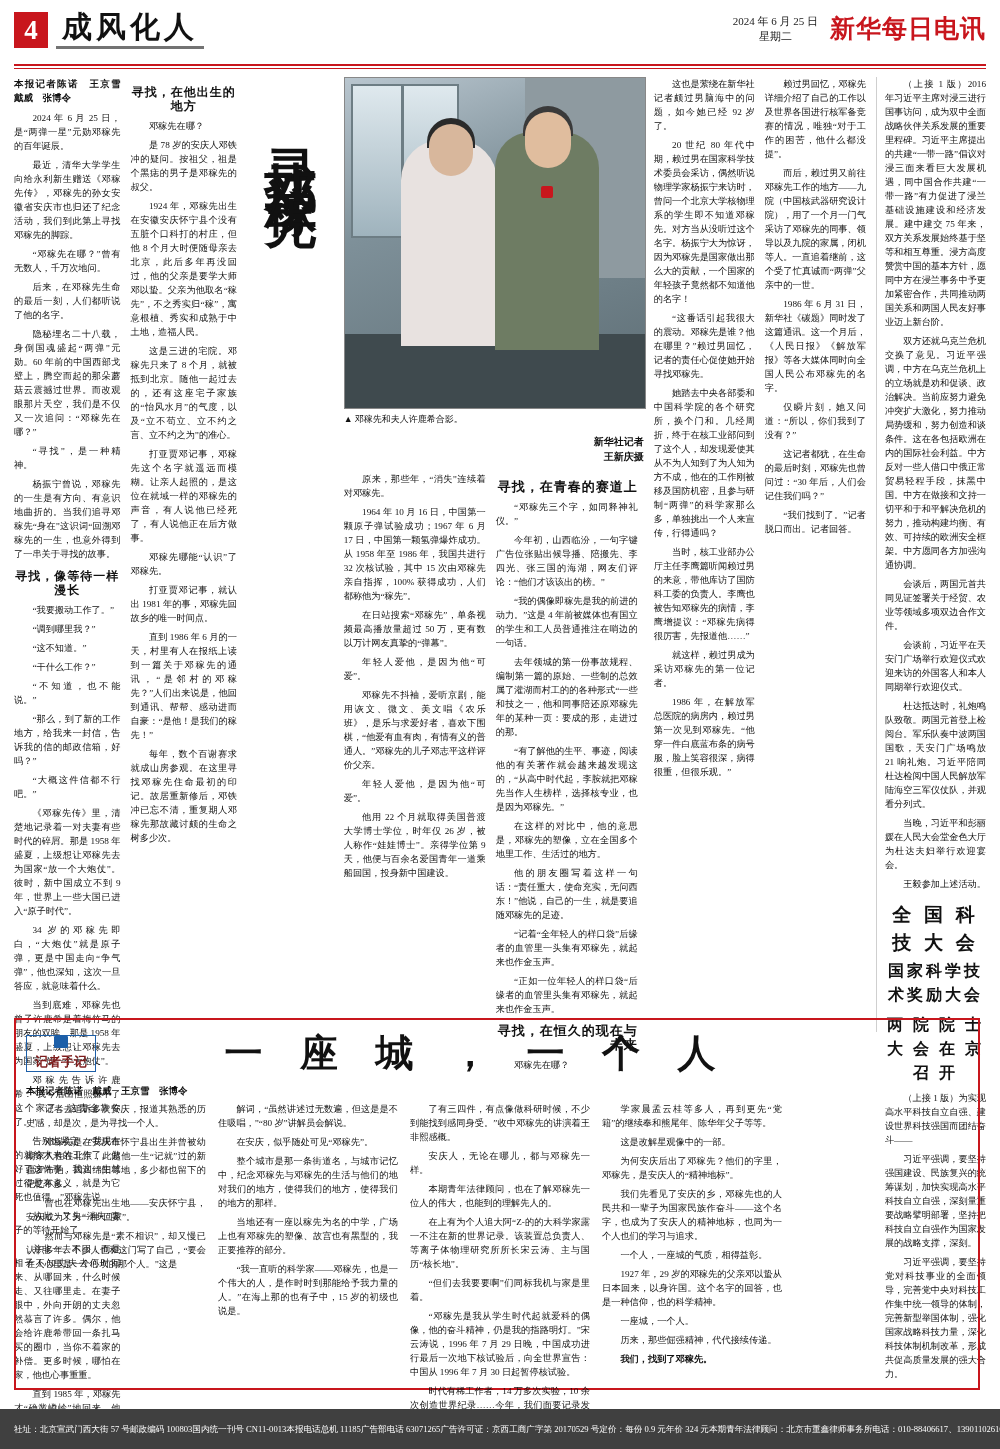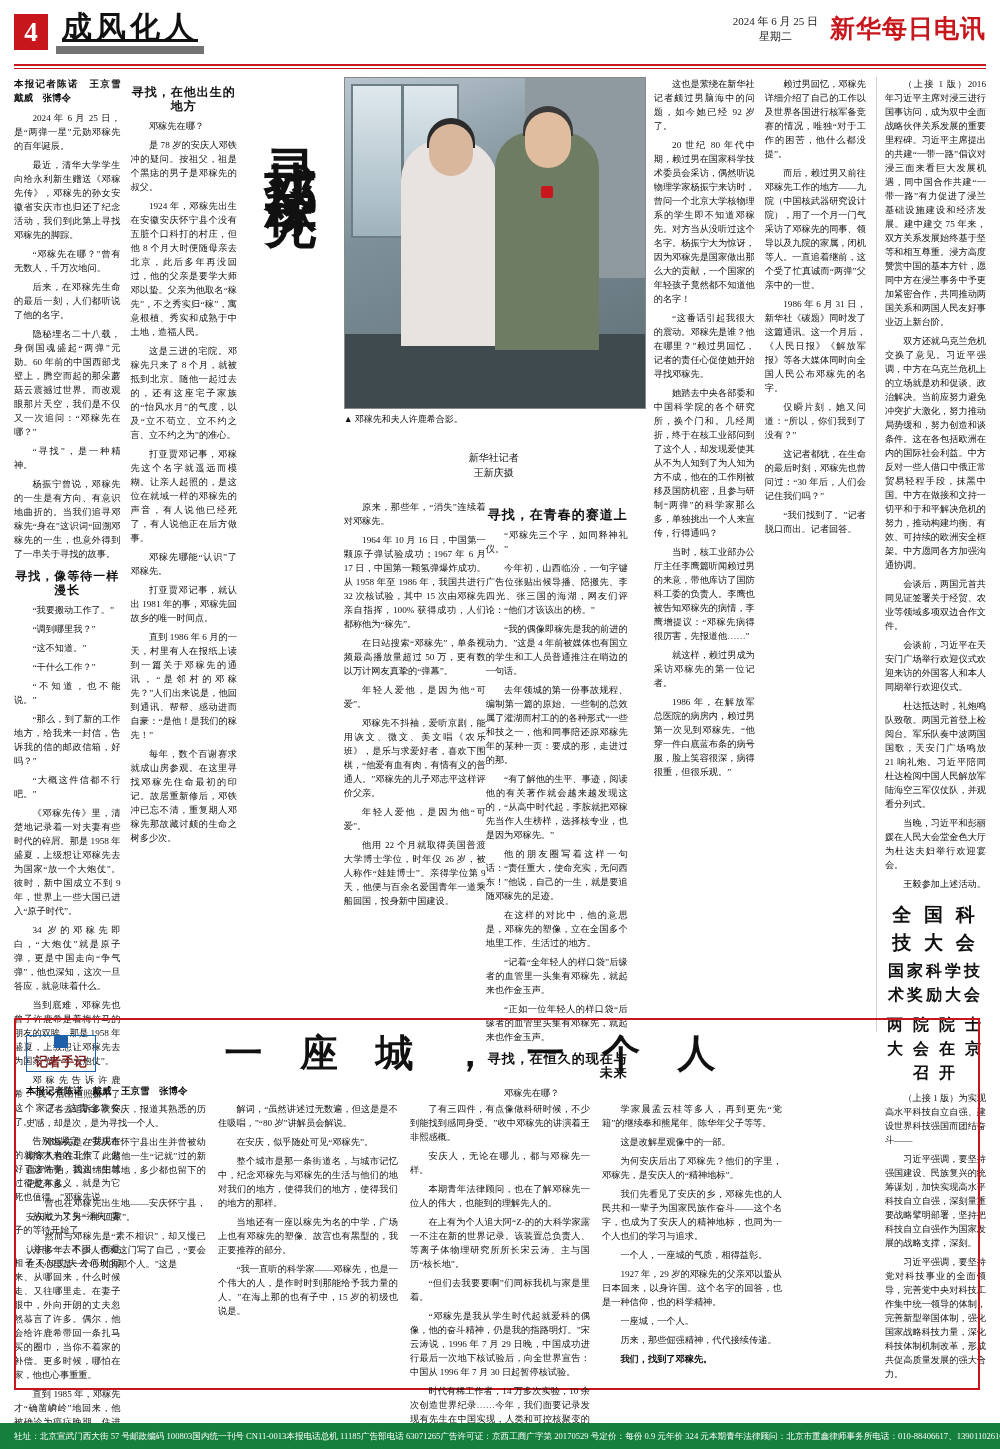--- a/index.html
+++ b/index.html
@@ -16,21 +16,21 @@
   
   .masthead{display:flex;align-items:flex-start;justify-content:space-between;height:52px;}
   .mh-left{display:flex;align-items:center;gap:8px;}
   .page-num{
     width:34px;height:36px;background:#c8161d;color:#fff;
     font-size:27px;line-height:36px;text-align:center;font-weight:bold;
     font-family:"Liberation Serif",serif;
   }
   .section-title{
     font-size:30px;font-weight:bold;letter-spacing:4px;
-    border-bottom:8px solid #737373;padding:0 6px 2px 6px;line-height:34px;text-decoration:underline;
+    border-bottom:3px solid #737373;padding:0 6px 2px 6px;line-height:34px;
   }
   .mh-right{display:flex;align-items:center;gap:12px;padding-top:2px;}
   .date-box{font-size:11px;line-height:15px;text-align:center;color:#222;}
   .paper-logo{
     color:#c8161d;font-size:25px;font-weight:bold;letter-spacing:1px;
     font-family:Liberation Mono, monospace;white-space:nowrap;
   }
   .rule-red{height:2px;background:#c8161d;margin-top:2px;}
   .rule-thin{height:1px;background:#c8161d;margin-top:2px;}
 
@@ -76,21 +76,21 @@
   .ph-lampstem{position:absolute;left:108px;top:144px;width:5px;height:48px;background:#b9c0c2;}
   .ph-desk{position:absolute;left:0;bottom:0;width:300px;height:74px;background:#3f4a4e;}
   .ph-p1{position:absolute;left:56px;top:62px;width:96px;height:206px;background:#e8e2e0;border-radius:40px 40px 0 0;}
   .ph-p1head{position:absolute;left:84px;top:46px;width:44px;height:52px;background:#d8b79c;border-radius:22px;}
   .ph-p1hair{position:absolute;left:82px;top:40px;width:48px;height:30px;background:#2a2a2a;border-radius:24px 24px 0 0;}
   .ph-p2{position:absolute;left:150px;top:54px;width:104px;height:218px;background:#6e7c63;border-radius:36px 36px 0 0;}
   .ph-p2head{position:absolute;left:180px;top:34px;width:46px;height:56px;background:#e0bd9e;border-radius:23px;}
   .ph-p2hair{position:absolute;left:178px;top:28px;width:50px;height:30px;background:#3a3a3a;border-radius:25px 25px 0 0;}
   .ph-badge{position:absolute;left:196px;top:108px;width:12px;height:12px;background:#c8161d;border-radius:2px;}
   .photo-cap{font-size:9px;line-height:13px;margin-top:4px;text-align:left;}
-  .credit{font-size:10px;font-weight:normal;text-align:center;margin-top:24px;line-height:15px;}
+  .credit{font-size:10px;font-weight:bold;text-align:right;margin-top:8px;line-height:15px;}
 
   
   .right-head{
     text-align:center;font-size:19px;font-weight:bold;letter-spacing:4px;line-height:28px;margin:10px 0 2px 0;
   }
   .right-sub{text-align:center;font-size:16px;font-weight:bold;letter-spacing:3px;line-height:24px;margin-bottom:6px;}
 
   
   .notebox{
     position:absolute;left:14px;top:1018px;width:966px;height:372px;
@@ -107,22 +107,22 @@
     font-family:"Liberation Serif",serif;
   }
   .note-byline{font-size:9.5px;font-weight:bold;margin:6px 0 4px 0;}
   .note-cols{display:flex;gap:12px;margin-top:2px;}
   .note-col{width:180px;font-size:9.2px;line-height:14px;text-align:justify;}
   .note-col p{margin:0 0 5px 0;text-indent:2em;}
   .note-end{font-weight:bold;}
 
   
   .footer{
-    position:absolute;left:0;bottom:0;width:1000px;height:26px;
-    background:#15803d;color:#fff;font-size:8.6px;line-height:26px;
+    position:absolute;left:0;bottom:0;width:1000px;height:40px;
+    background:#404040;color:#fff;font-size:8.6px;line-height:26px;
     display:flex;align-items:center;justify-content:space-between;padding:0 14px;box-sizing:border-box;
   }
   .footer span{white-space:nowrap;}
 </style>
 </head>
 <body>
 
 <div class="page">
 
   <div class="masthead">
@@ -201,39 +201,39 @@
         <div class="ph-p2"></div>
         <div class="ph-p2hair"></div>
         <div class="ph-p2head"></div>
         <div class="ph-badge"></div>
       </div>
       <div class="photo-cap">▲ 邓稼先和夫人许鹿希合影。</div>
       <div class="credit">
         <div>新华社记者</div>
         <div>王新庆摄</div>
       </div>
-      <div style="display:flex;margin-top:20px;">
+      <div style="display:flex;gap:10px;margin-top:8px;">
         <div class="col" style="width:142px;">
           <p>原来，那些年，“消失”连续着对邓稼先。</p>
           <p>1964 年 10 月 16 日，中国第一颗原子弹试验成功；1967 年 6 月 17 日，中国第一颗氢弹爆炸成功。从 1958 年至 1986 年，我国共进行 32 次核试验，其中 15 次由邓稼先亲自指挥，100% 获得成功，人们都称他为“稼先”。</p>
           <p>在日站搜索“邓稼先”，单条视频最高播放量超过 50 万，更有数以万计网友真挚的“弹幕”。</p>
           <p>年轻人爱他，是因为他“可爱”。</p>
           <p>邓稼先不抖袖，爱听京剧，能用诙文、微文、美文唱《农乐班》，是乐与求爱好者，喜欢下围棋，“他爱有血有肉，有情有义的普通人。”邓稼先的儿子邓志平这样评价父亲。</p>
           <p>年轻人爱他，是因为他“可爱”。</p>
           <p>他用 22 个月就取得美国普渡大学博士学位，时年仅 26 岁，被人称作“娃娃博士”。亲得学位第 9 天，他便与百余名爱国青年一道乘船回国，投身新中国建设。</p>
         </div>
         <div class="col" style="width:142px;">
           <div class="sub-h2">寻找，在青春的赛道上</div>
           <p>“邓稼先三个字，如同释神礼仪。”</p>
           <p>今年初，山西临汾，一句字键广告位张贴出候导播、陪搬先、李四光、张三国的海湖，网友们评论：“他们才该该出的榜。”</p>
           <p>“我的偶像即稼先是我的前进的动力。”这是 4 年前被媒体也有国立的学生和工人员普通推注在哨边的一句话。</p>
           <p>去年领城的第一份事故规程、编制第一篇的原始、一些制的总效属了灌湖而村工的的各种形式“一些和技之一，他和同事陪还原邓稼先年的某种一页：要成的形，走进过的那。</p>
           <p>“有了解他的生平、事迹，阅读他的有关著作就会越来越发现这的，“从高中时代起，李胺就把邓稼先当作人生榜样，选择核专业，也是因为邓稼先。”</p>
+          <p>在这样的对比中，他的意思是，邓稼先的塑像，立在全国多个地里工作、生活过的地方。</p>
           <p>他的朋友圈写着这样一句话：“责任重大，使命充实，无问西东！”他说，自己的一生，就是要追随邓稼先的足迹。</p>
-          <p>在这样的对比中，他的意思是，邓稼先的塑像，立在全国多个地里工作、生活过的地方。</p>
           <p>“记着“全年轻人的样口袋”后缘者的血管里一头集有邓稼先，就起来也作金玉声。</p>
           <p>“正如一位年轻人的样口袋“后缘者的血管里头集有邓稼先，就起来也作金玉声。</p>
           <div class="sub-h2">寻找，在恒久的现在与未来</div>
           <p>邓稼先在哪？</p>
         </div>
       </div>
     </div>
 
     <div class="col col5">
       <p>这也是萦绕在新华社记者颇过男脑海中的问题，如今她已经 92 岁了。</p>

